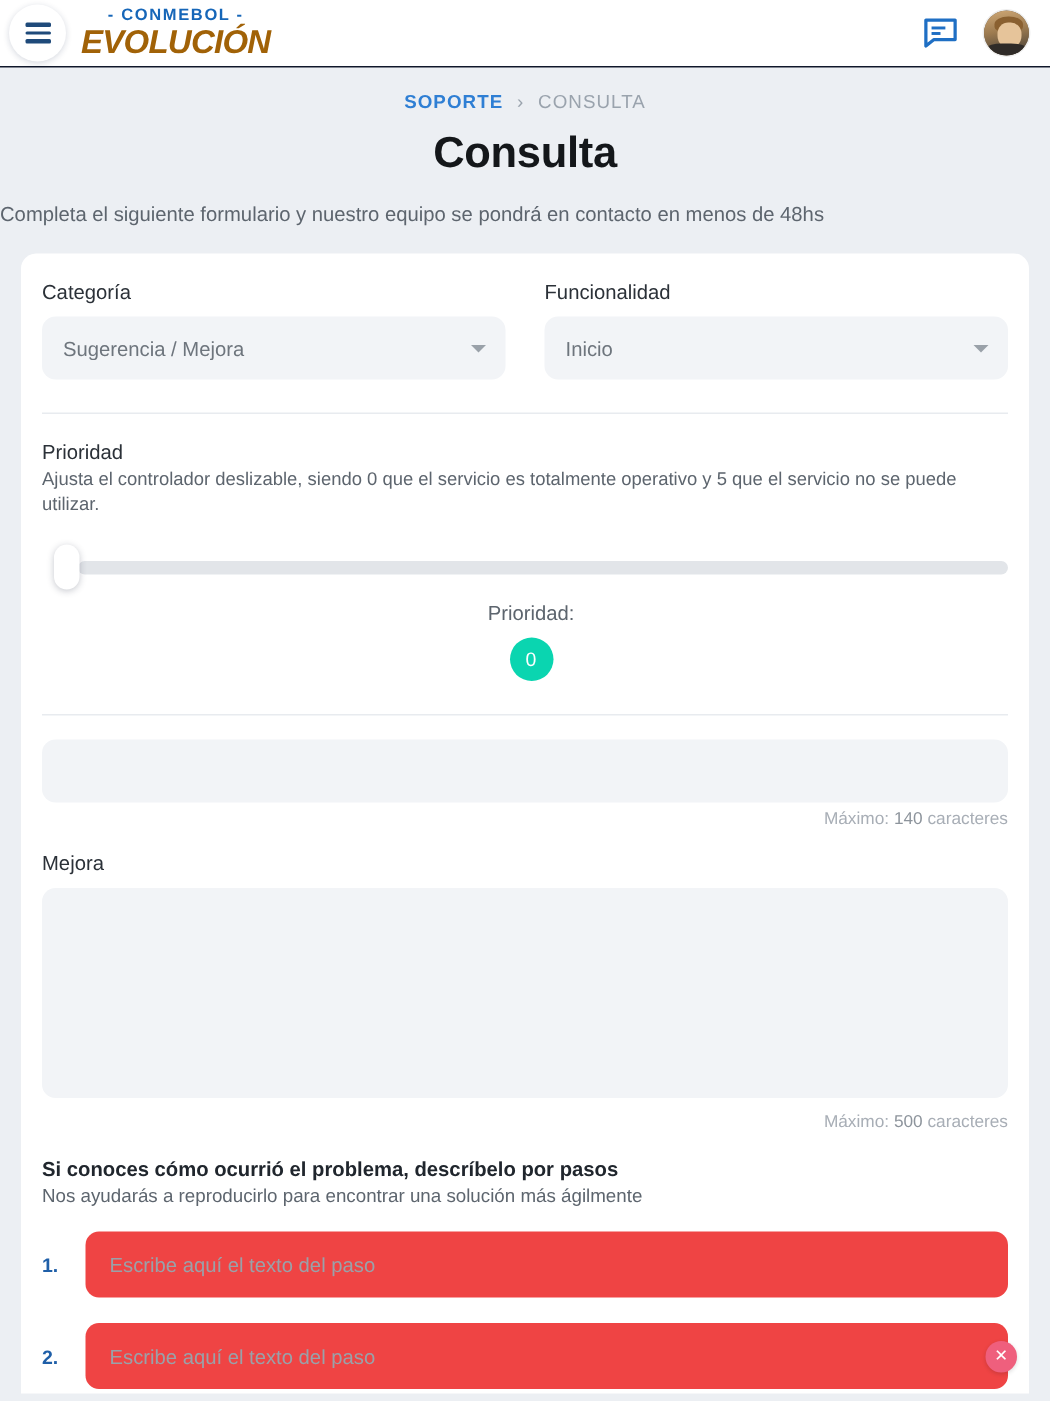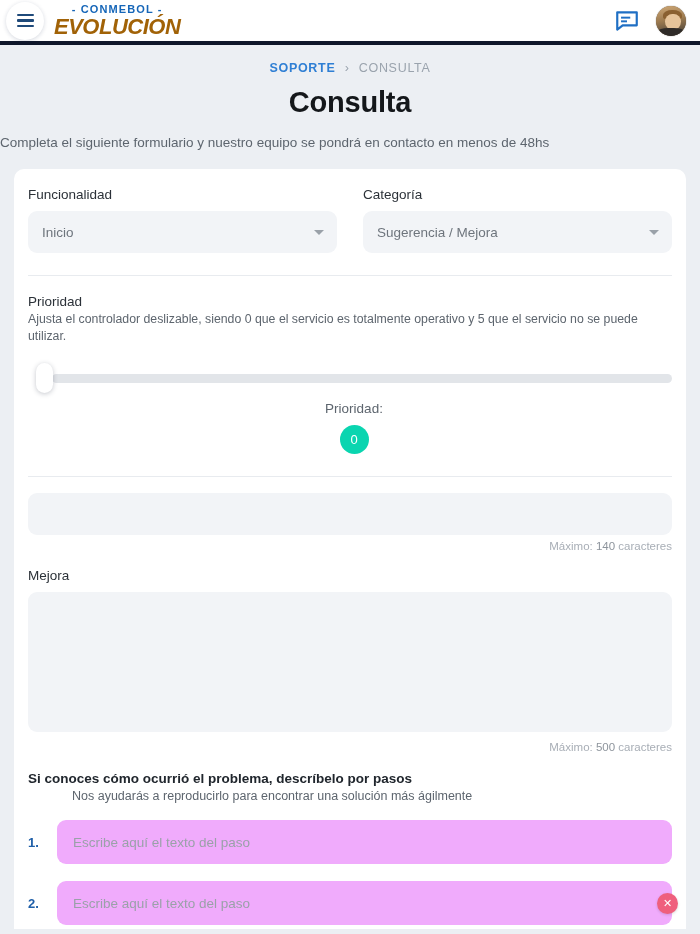--- a/index.html
+++ b/index.html
@@ -12,21 +12,21 @@
   }
 
   
   .header {
     position: relative;
     height: 45px;
     background: #ffffff;
     display: flex;
     align-items: center;
     padding: 0 14px 0 6px;
-    border-bottom: 4px solid #0f172a;
+    border-bottom: 1px solid #0f172a;
   }
   .hamburger-btn {
     width: 38px; height: 38px;
     border-radius: 50%;
     background: #ffffff;
     box-shadow: 0 1px 4px rgba(20,40,80,0.18);
     display: flex; flex-direction: column;
     align-items: center; justify-content: center;
     gap: 3px;
     flex: 0 0 auto;
@@ -256,41 +256,40 @@
   .steps-block { padding-top: 18px; }
   .steps-title {
     font-size: 13.5px;
     font-weight: bold;
     color: #20262d;
   }
   .steps-sub {
     font-size: 12.5px;
     color: #5d656e;
     margin-top: 3px;
-    margin-left: 44px;
   }
   .step-row {
     display: flex;
     align-items: center;
     gap: 10px;
     margin-top: 17px;
     position: relative;
   }
   .step-num {
     width: 19px;
     font-size: 13px;
     font-weight: bold;
     color: #1f5fa8;
     text-align: left;
     flex: 0 0 auto;
   }
   .step-input {
     flex: 1 1 auto;
     height: 44px;
-    background: #f0abfc;
+    background: #ef4444;
     border: none;
     border-radius: 9px;
     padding: 0 16px;
     font-size: 13.5px;
     font-family: "Liberation Sans", sans-serif;
     color: #2b3138;
     outline: none;
   }
   .step-input::placeholder { color: #9aa1a9; }
   .text-input::placeholder, .text-area::placeholder { color: #9aa1a9; }
@@ -352,35 +351,35 @@
   </div>
 
   <div class="page-title">Consulta</div>
   <div class="page-subtitle">Completa el siguiente formulario y nuestro equipo se pondrá en contacto en menos de 48hs</div>
 
   <div class="card">
 
     <div class="row-2">
 
       <div class="col">
+        <div class="field-label">Categoría</div>
+        <div class="select-box">
+          <span class="sel-value">Sugerencia / Mejora</span>
+          <span class="chevron"></span>
+        </div>
+      </div>
+
+      <div class="col">
         <div class="field-label">Funcionalidad</div>
         <div class="select-box">
           <span class="sel-value">Inicio</span>
           <span class="chevron"></span>
         </div>
       </div>
 
-      <div class="col">
-        <div class="field-label">Categoría</div>
-        <div class="select-box">
-          <span class="sel-value">Sugerencia / Mejora</span>
-          <span class="chevron"></span>
-        </div>
-      </div>
-
     </div>
 
     <div class="divider"></div>
 
     <div class="priority-block">
       <div class="field-label" style="margin-bottom:0">Prioridad</div>
       <div class="priority-help">Ajusta el controlador deslizable, siendo 0 que el servicio es totalmente operativo y 5 que el servicio no se puede utilizar.</div>
 
       <div class="slider-wrap">
         <div class="slider-track"></div>

